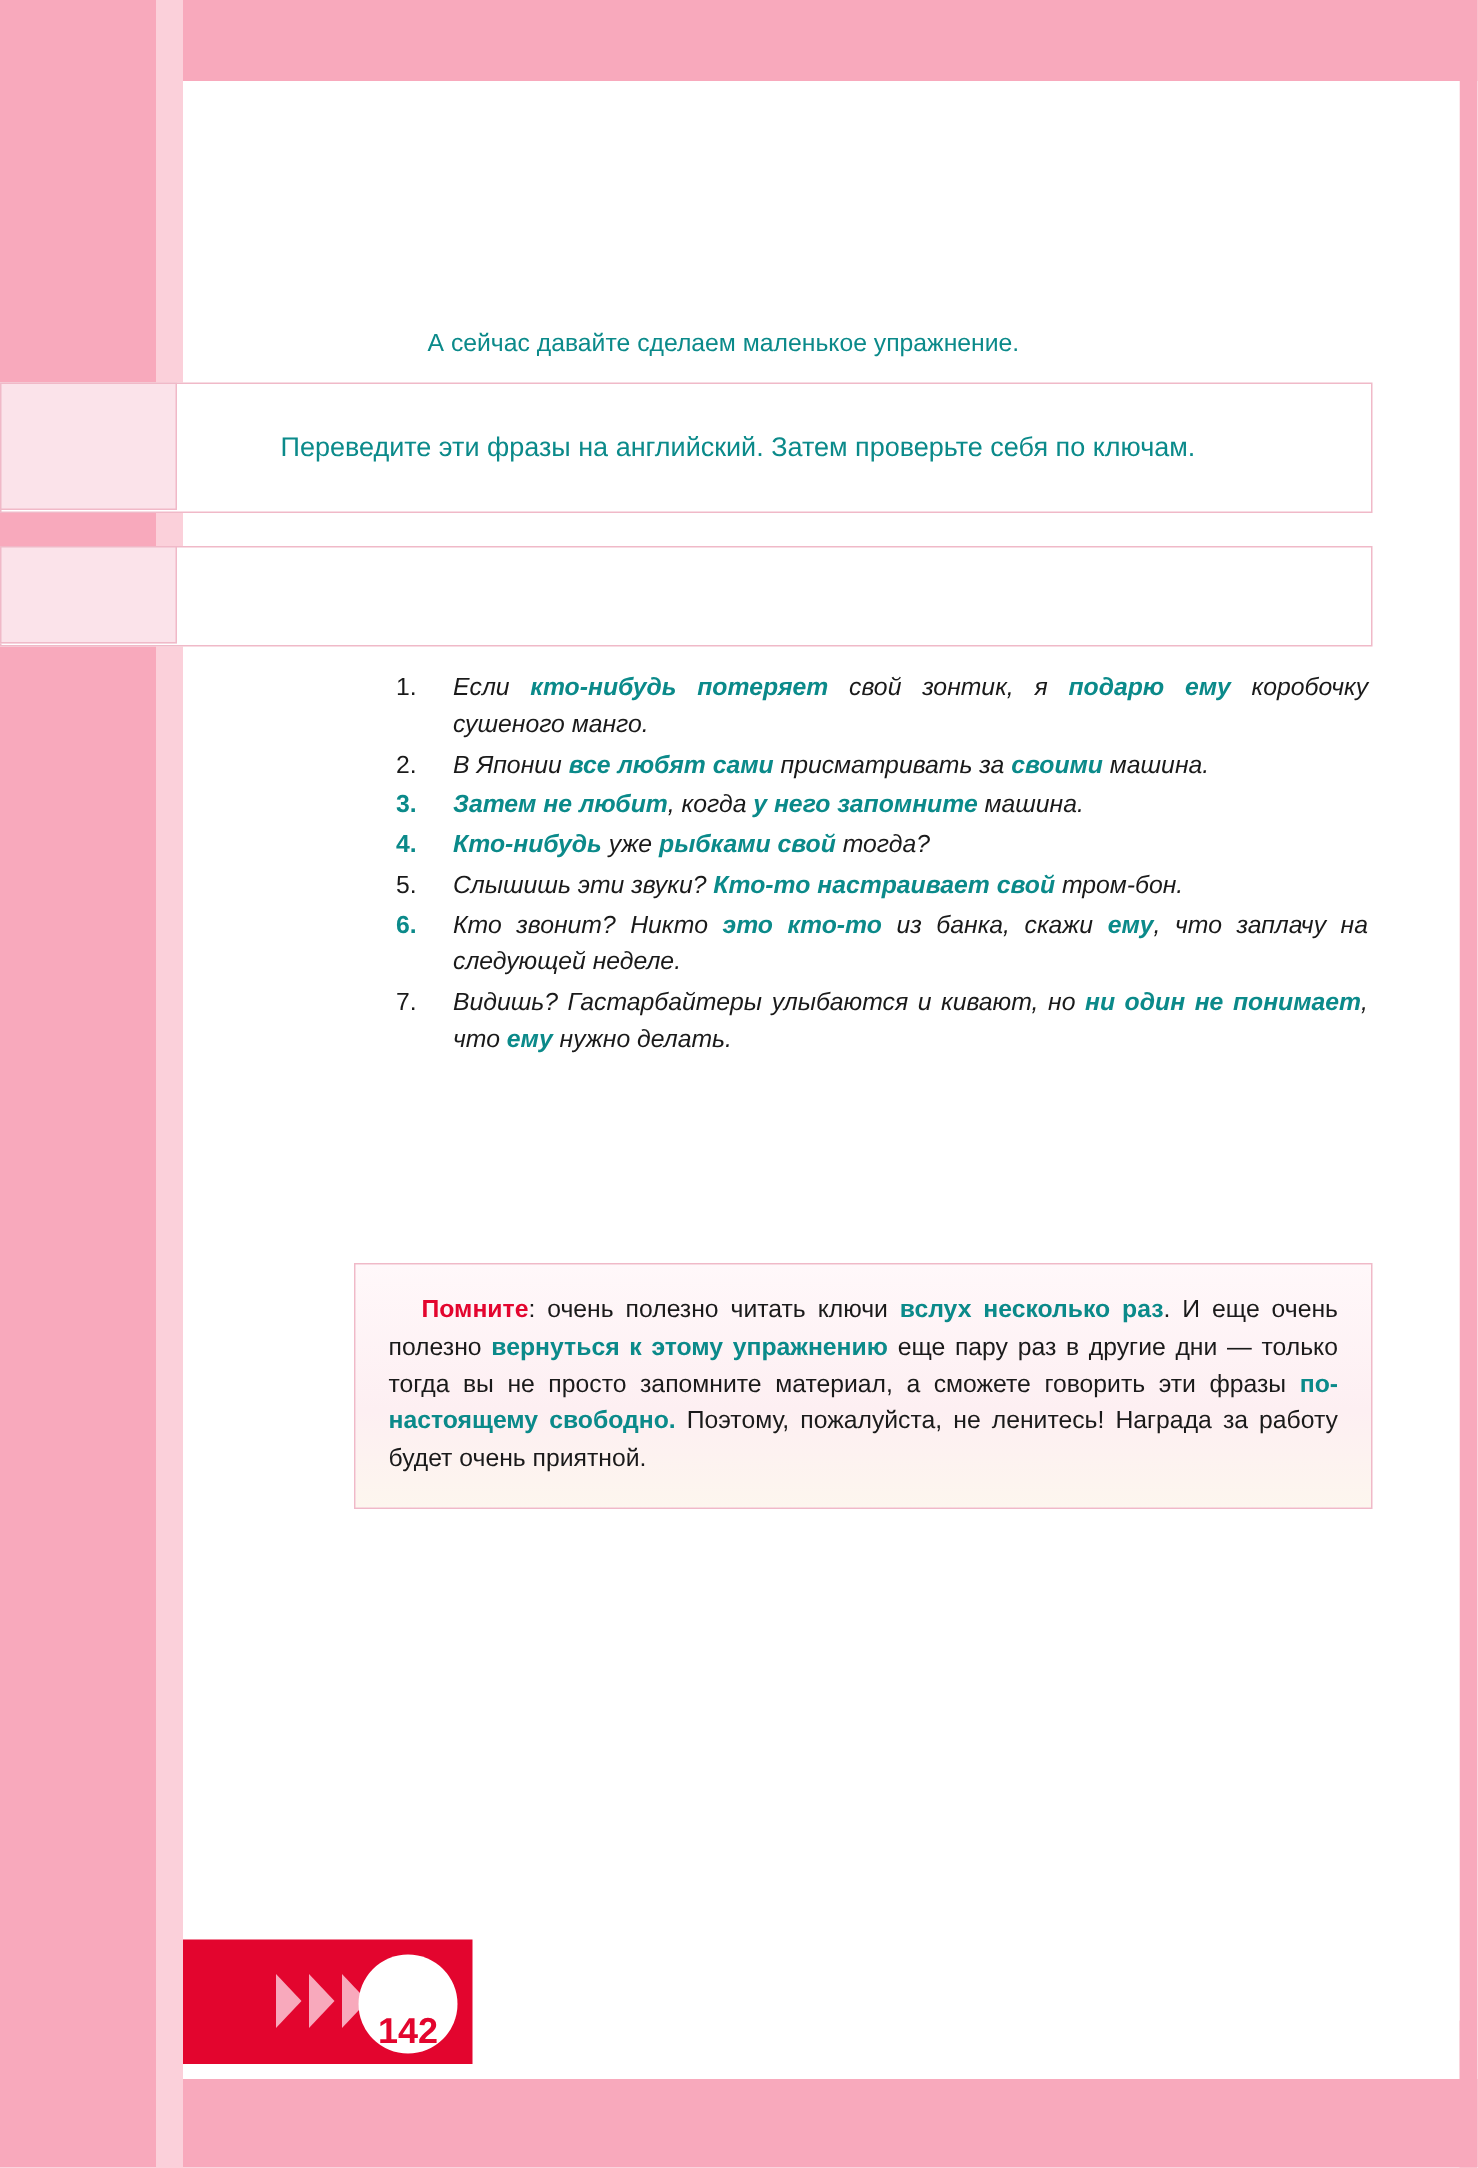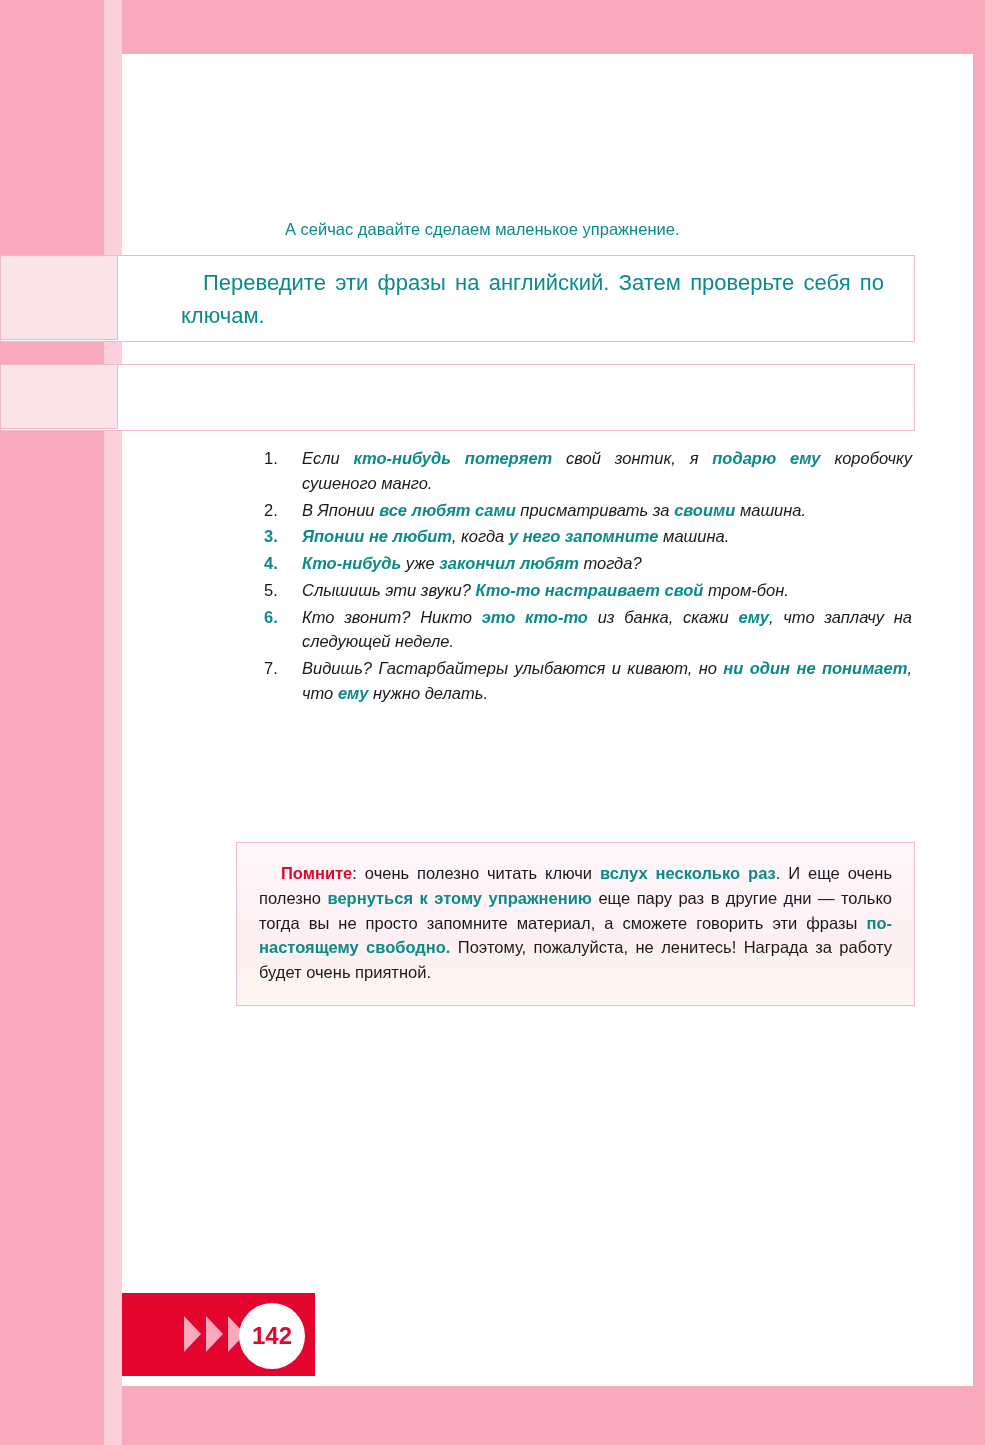--- a/index.html
+++ b/index.html
@@ -89,23 +89,23 @@
     right: 14px;
     height: 100%;
     display: flex;
     align-items: center;
   }
   #instr-ru {
     left: -122px; top: 201px;
     width: 915px; height: 87px;
   }
   #instr-ru .txt p {
-    margin: 16px;
+    margin: 0;
     color: #0b8a8a;
-    font-size: 22px;
+    font-size: 18px;
     line-height: 1.5;
     text-align: justify;
     text-indent: 22px;
   }
   #instr-en {
     left: -122px; top: 310px;
     width: 915px; height: 67px;
   }
   #instr-en .txt p {
     margin: 0;
@@ -181,21 +181,21 @@
   .chev.c1 { left: 62px; }
   .chev.c2 { left: 84px; }
   .chev.c3 { left: 106px; }
   .pagenum-circle {
     position: absolute;
     left: 117px; top: 1249px;
     width: 66px; height: 66px;
     border-radius: 50%;
     background: #ffffff;
     display: flex;
-    align-items: center;
+    align-items: flex-end;
     justify-content: center;
   }
   .pagenum-circle span {
     color: #e3052e;
     font-size: 24px;
     font-weight: bold;
   }
 </style>
 </head>
 <body>
@@ -227,25 +227,25 @@
         <div class="ex-item">
           <div class="ex-num">1.</div>
           <div class="ex-text"><span>Если </span><b>кто-нибудь потеряет</b><span> свой зонтик, я </span><b>подарю ему</b><span> коробочку сушеного манго.</span></div>
         </div>
         <div class="ex-item">
           <div class="ex-num">2.</div>
           <div class="ex-text"><span>В Японии </span><b>все любят сами</b><span> присматривать за </span><b>своими</b><span> машина.</span></div>
         </div>
         <div class="ex-item">
           <div class="ex-num teal">3.</div>
-          <div class="ex-text"><b>Японии не любит</b><span>, когда </span><b>у него запомните</b><span> машина.</span></div>
+          <div class="ex-text"><b>Затем не любит</b><span>, когда </span><b>у него запомните</b><span> машина.</span></div>
         </div>
         <div class="ex-item">
           <div class="ex-num teal">4.</div>
-          <div class="ex-text"><b>Кто-нибудь</b><span> уже </span><b>закончил любят</b><span> тогда?</span></div>
+          <div class="ex-text"><b>Кто-нибудь</b><span> уже </span><b>рыбками свой</b><span> тогда?</span></div>
         </div>
         <div class="ex-item">
           <div class="ex-num">5.</div>
           <div class="ex-text"><span>Слышишь эти звуки? </span><b>Кто-то настраивает свой</b><span> тром-бон.</span></div>
         </div>
         <div class="ex-item">
           <div class="ex-num teal">6.</div>
           <div class="ex-text"><span>Кто звонит? Никто </span><b>это кто-то</b><span> из банка, скажи </span><b>ему</b><span>, что заплачу на следующей неделе.</span></div>
         </div>
         <div class="ex-item">

